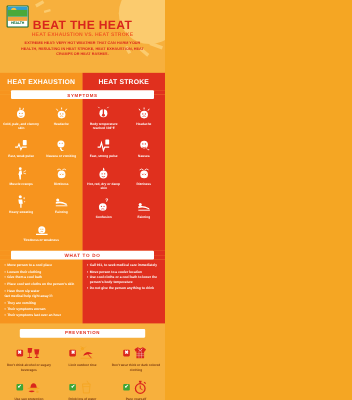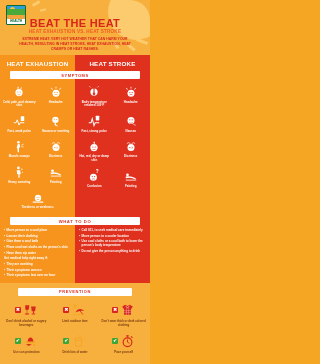--- a/index.html
+++ b/index.html
@@ -6,21 +6,21 @@
   html,body { width:150px; height:364px; }
   body {
     font-family:"Liberation Sans", sans-serif;
     background:#F5A623;
     overflow:hidden;
   }
   .page { width:150px; height:364px; position:relative; background:#F7B03D; }
 
   
   .header {
-    position:relative; height:55px; background:#F7B03D; overflow:hidden;border-radius:20px;
+    position:relative; height:66px; background:#F7B03D; overflow:hidden;
   }
   .sun {
     position:absolute; right:-14px; top:-16px; width:56px; height:56px;
     border-radius:50%; background:#FBCB6E;
   }
   .ray {
     position:absolute; background:#FBCB6E;
   }
   .logo {
     position:absolute; left:6px; top:5px; width:20px; height:20px;

